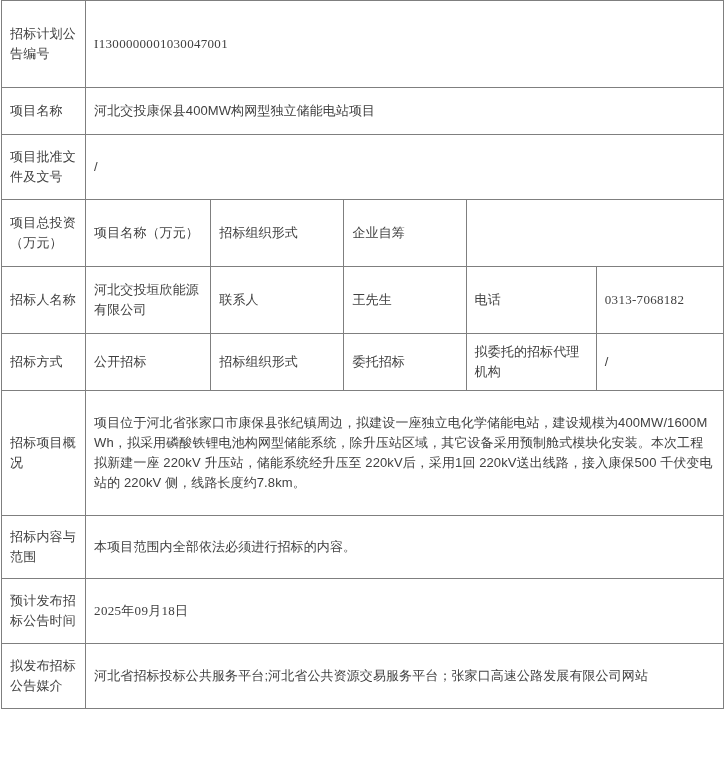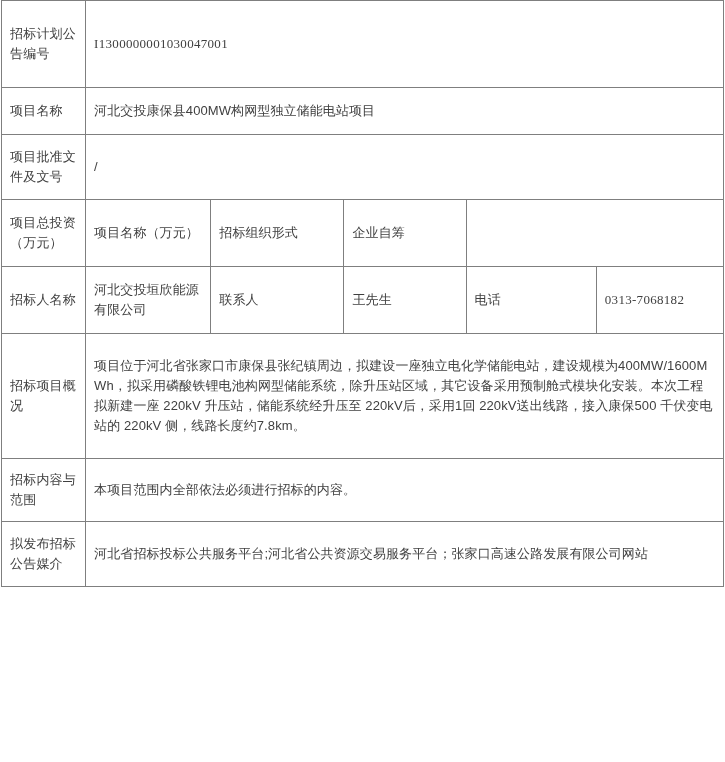--- a/index.html
+++ b/index.html
@@ -101,32 +101,44 @@
 
       <tr>
         <td class="label" style="height:58px">招标人名称</td>
         <td class="val tight">河北交投垣欣能源有限公司</td>
         <td class="val">联系人</td>
         <td class="val">王先生</td>
         <td class="val">电话</td>
         <td class="val num">0313-7068182</td>
       </tr>
 
+      <tr>
+        <td class="label" style="height:48px">招标方式</td>
+        <td class="val">公开招标</td>
+        <td class="val">招标组织形式</td>
+        <td class="val">委托招标</td>
+        <td class="val tight">拟委托的招标代理机构</td>
+        <td class="val">/</td>
+      </tr>
 
       <tr>
         <td class="label" style="height:116px">招标项目概况</td>
         <td class="val summary" colspan="5">项目位于河北省张家口市康保县张纪镇周边，拟建设一座独立电化学储能电站，建设规模为400MW/1600MWh，拟采用磷酸铁锂电池构网型储能系统，除升压站区域，其它设备采用预制舱式模块化安装。本次工程拟新建一座 220kV 升压站，储能系统经升压至 220kV后，采用1回 220kV送出线路，接入康保500 千伏变电站的 220kV 侧，线路长度约7.8km。</td>
       </tr>
 
 
       <tr>
         <td class="label" style="height:54px">招标内容与范围</td>
         <td class="val" colspan="5">本项目范围内全部依法必须进行招标的内容。</td>
       </tr>
 
+      <tr>
+        <td class="label" style="height:56px">预计发布招标公告时间</td>
+        <td class="val num" colspan="5">2025年09月18日</td>
+      </tr>
 
       <tr>
         <td class="label" style="height:56px">拟发布招标公告媒介</td>
         <td class="val" colspan="5">河北省招标投标公共服务平台;河北省公共资源交易服务平台；张家口高速公路发展有限公司网站</td>
       </tr>
 
     </tbody>
   </table>
 </div>
 

